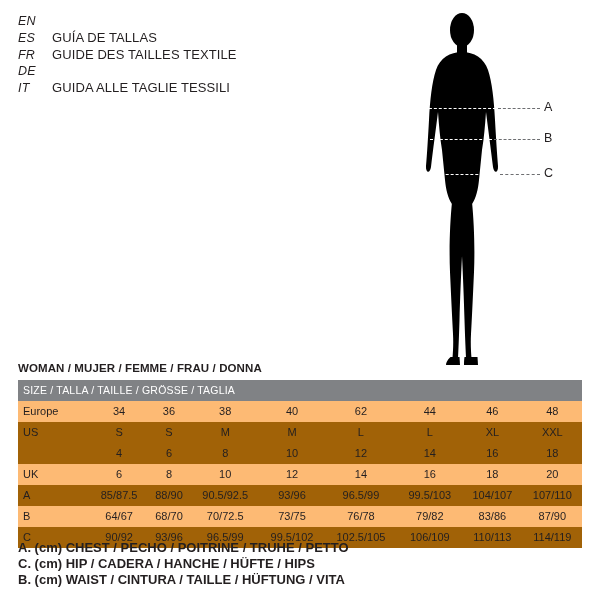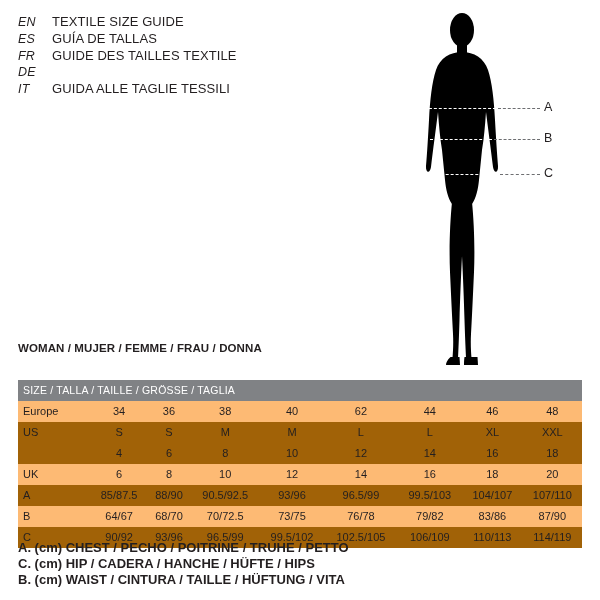--- a/index.html
+++ b/index.html
@@ -72,21 +72,21 @@
     position: absolute;
     font-size: 12.5px;
     color: #231f20;
     font-weight: normal;
   }
 
   
   .woman-title {
     position: absolute;
     left: 18px;
-    top: 342px;
+    top: 362px;
     font-size: 11.5px;
     font-weight: bold;
     color: #231f20;
     letter-spacing: 0.1px;
   }
   table.size-table {
     position: absolute;
     left: 18px;
     top: 380px;
     width: 564px;
@@ -136,21 +136,20 @@
   .note-line { margin-bottom: 1px; }
 </style>
 </head>
 <body>
 
 <div class="page">
 
   <div class="lang-block">
     <div class="lang-row">
       <span class="lang-code">EN</span>
-      <span class="lang-text">TEXTILE SIZE GUIDE</span>
     </div>
     <div class="lang-row">
       <span class="lang-code">ES</span>
       <span class="lang-text">GUÍA DE TALLAS</span>
     </div>
     <div class="lang-row">
       <span class="lang-code">FR</span>
       <span class="lang-text">GUIDE DES TAILLES TEXTILE</span>
     </div>
     <div class="lang-row">

